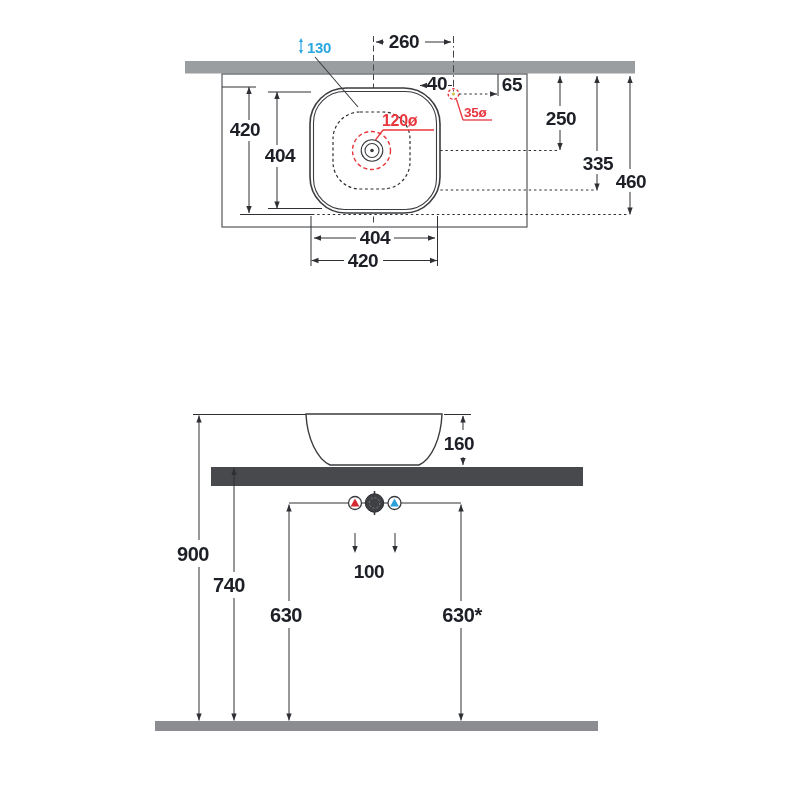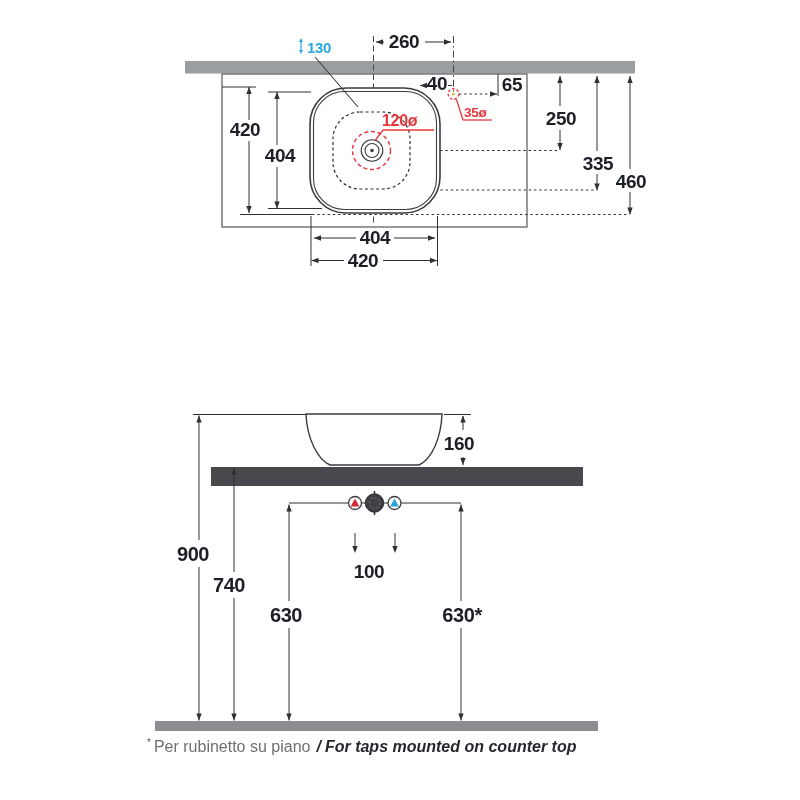--- a/index.html
+++ b/index.html
@@ -231,16 +231,13 @@
       <line x1="395" y1="533" x2="395" y2="551" class="dim"></line>
       <polygon class="arr" points="355,553 352.3,546 357.7,546"></polygon>
       <polygon class="arr" points="395,553 392.3,546 397.7,546"></polygon>
       <text class="num mid" x="369" y="578">100</text>
     </g>
 
     <rect x="155" y="721" width="443" height="10" fill="#8B8D90"></rect>
   </g>
 </svg>
 
-<div id="caption">
-  <span class="marker">*</span><span>Per rubinetto su piano</span><span class="sep">/</span><span class="en">For taps mounted on counter top</span>
 </div>
-</div>
 
 </body></html>

